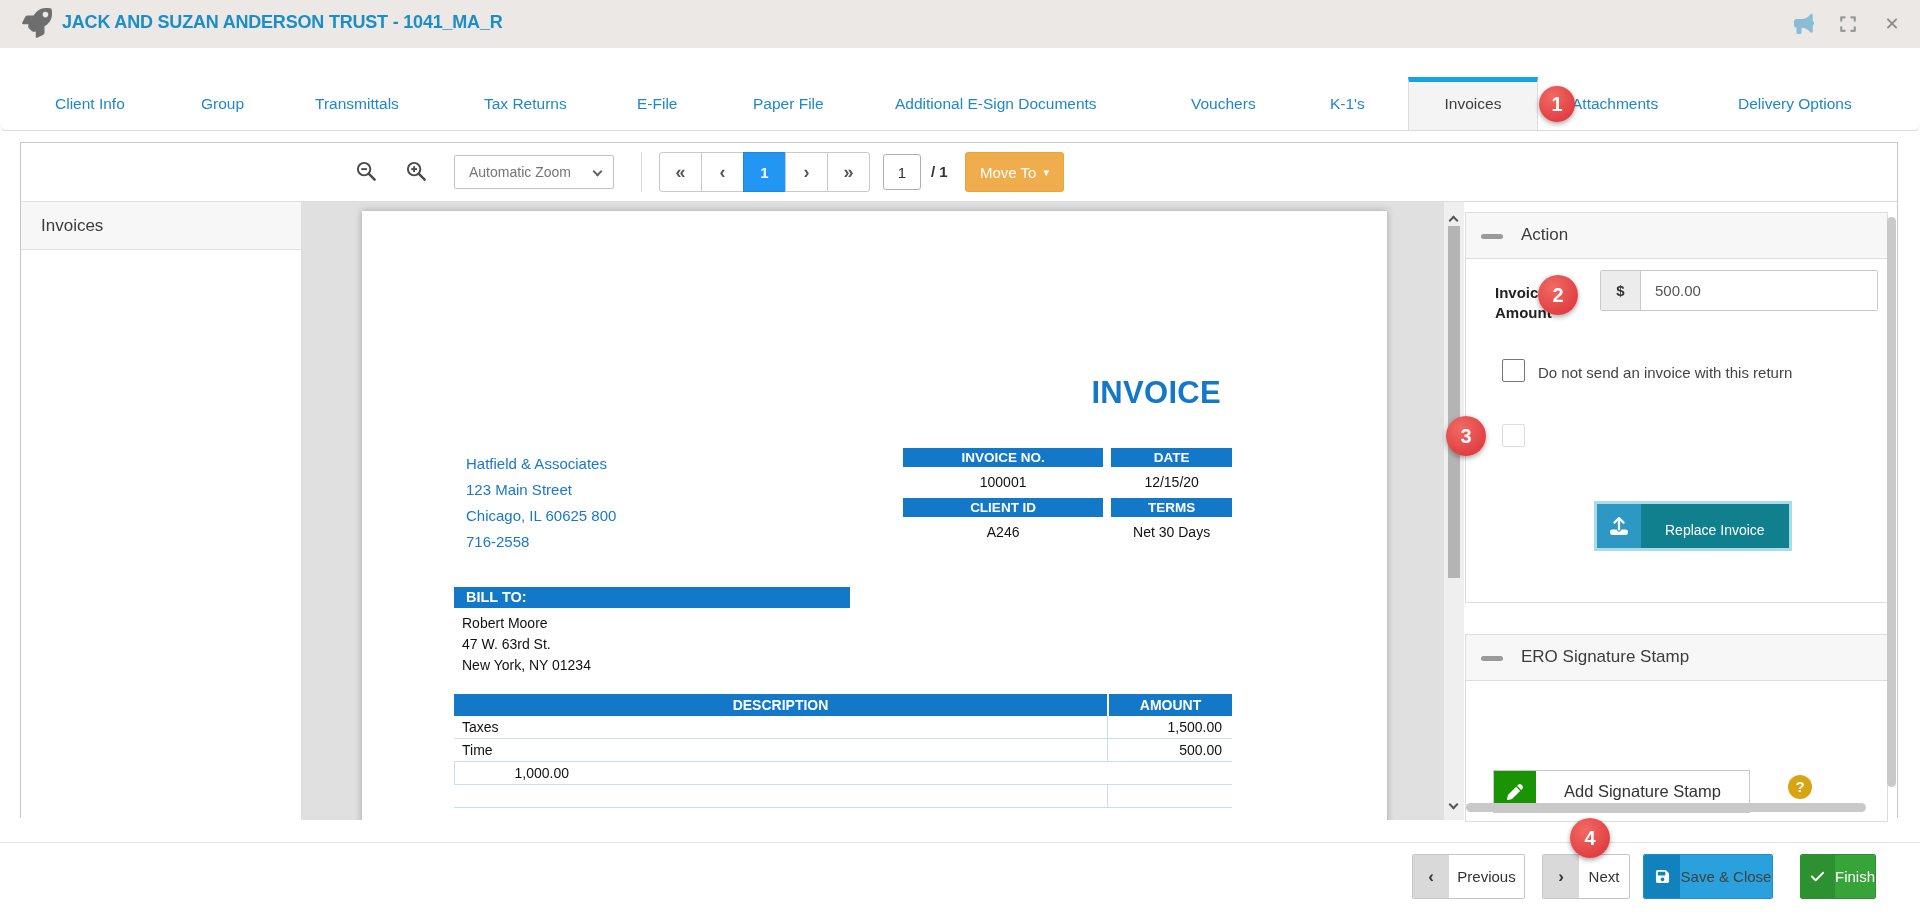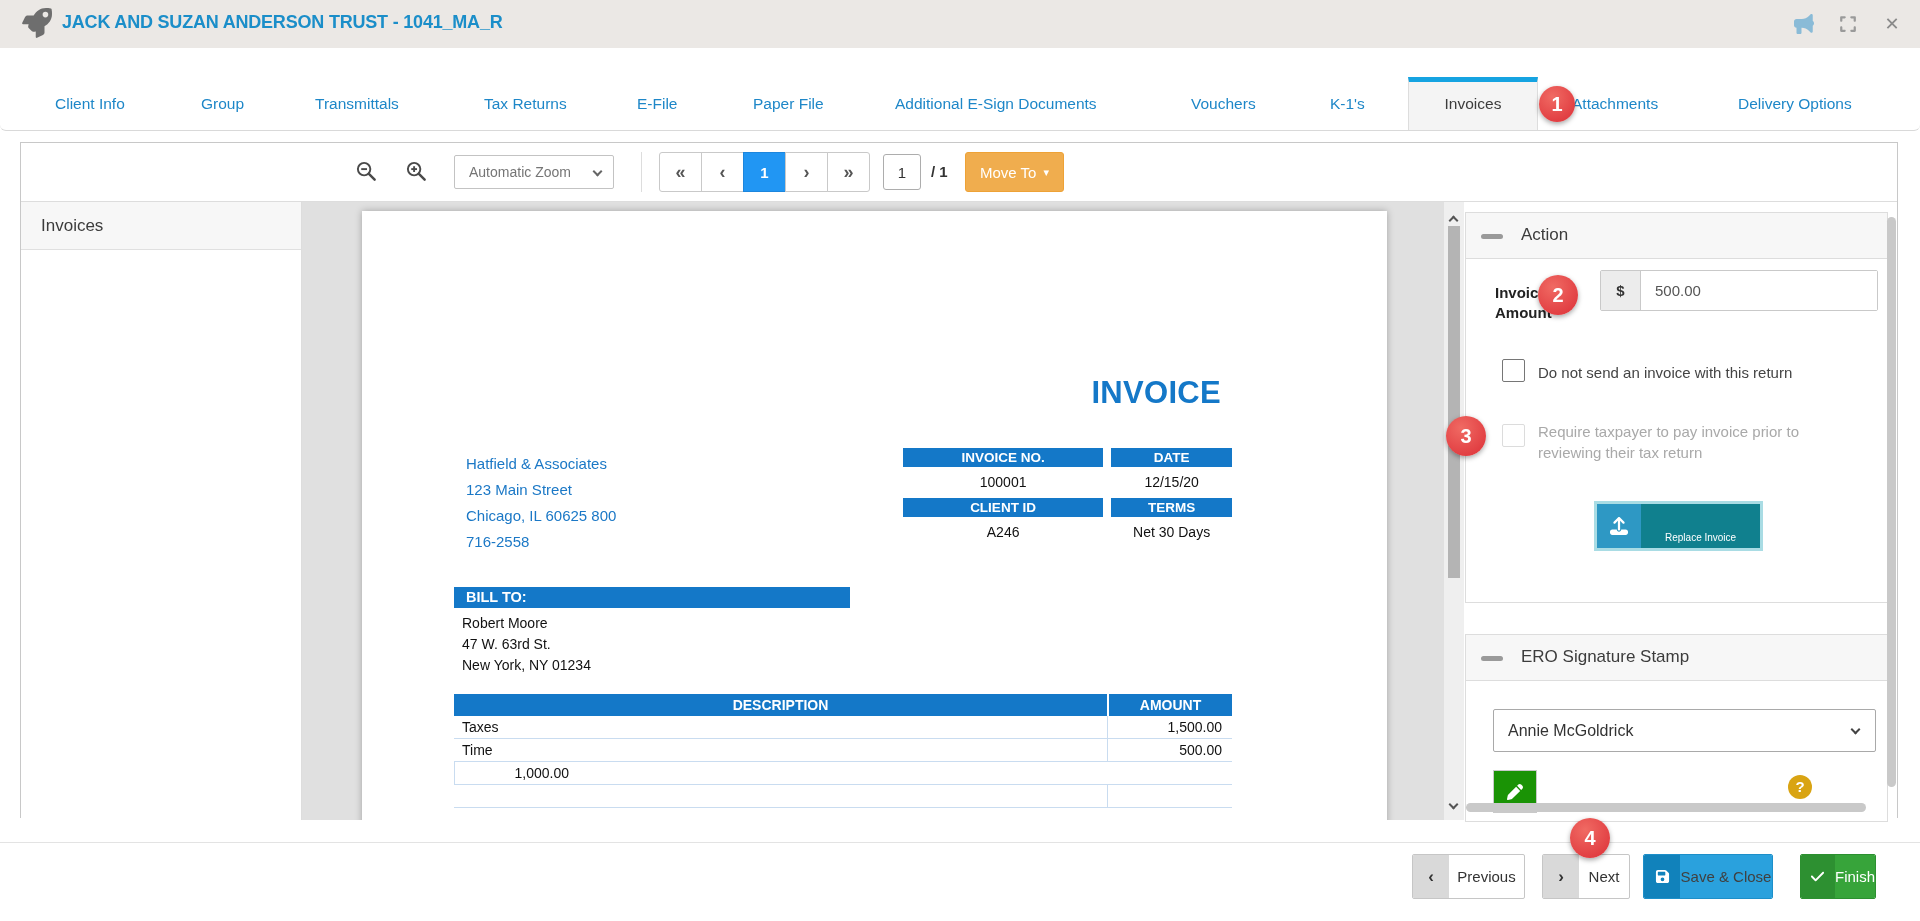--- a/index.html
+++ b/index.html
@@ -118,22 +118,22 @@
   .cb { position:absolute; width:23px; height:23px; border:1px solid #767676; border-radius:2px;
     background:#fff; cursor:pointer; }
   .cb.disabled { border-color:#dcdcdc; cursor:default; }
   .cblabel { position:absolute; font-size:15px; color:#444; line-height:21px; }
   .cblabel.muted { color:#a9a9a9; }
 
   .replacebtn { position:absolute; left:128px; top:288px; border:3px solid #a9dce4; display:flex;
     cursor:pointer; }
   .replacebtn .seg { width:44px; height:44px; background:#2e98c4; display:flex; align-items:center;
     justify-content:center; }
-  .replacebtn .lbl { height:44px; background:#10808e; color:#fff; font-size:10px; line-height:44px;
-    padding:12px 24px; }
+  .replacebtn .lbl { height:44px; background:#10808e; color:#fff; font-size:14px; line-height:44px;
+    padding:4px 24px; }
 
   .erosel { position:absolute; left:27px; top:74px; width:383px; height:43px; border:1px solid #a9a9a9;
     border-radius:2px; font-size:16px; color:#333; line-height:41px; padding-left:14px; background:#fff;
     cursor:pointer; }
   .erosel .chev { position:absolute; right:16px; top:16px; border-color:#444; }
   .stampbtn { position:absolute; left:27px; top:135px; height:43px; display:flex; background:#fff;
     border:1px solid #c9c9c9; cursor:pointer; }
   .stampbtn .seg { width:42px; background:#1a9305; display:flex; align-items:center; justify-content:center; }
   .stampbtn .lbl { font-size:16.5px; color:#333; line-height:41px; padding:0 28px; }
   .helpicon { position:absolute; left:322px; top:140px; width:24px; height:24px; border-radius:50%;
@@ -320,46 +320,42 @@
             <span class="ptitle">Action</span>
           </div>
           <div class="amount-label">Invoice Amount</div>
           <div class="inputgroup">
             <span class="addon">$</span>
             <input value="500.00" style="">
           </div>
           <span class="cb" style="left:36px; top:146px"></span>
           <div class="cblabel" style="left:72px; top:149px; width:320px">Do not send an invoice with this return</div>
           <span class="cb disabled" style="left:36px; top:211px"></span>
-          <div class="cblabel muted" style="left:72px; top:208px; width:312px">Require taxpayer to pay invoice prior to reviewing their tax return</div>
           <div class="replacebtn">
             <span class="seg">
               <svg viewBox="0 0 512 512" width="18" height="18">
                   <path fill="#fff" d="M288 109.3L288 352c0 17.7-14.3 32-32 32s-32-14.3-32-32l0-242.7-73.4 73.4c-12.5 12.5-32.8 12.5-45.3 0s-12.5-32.8 0-45.3l128-128c12.5-12.5 32.8-12.5 45.3 0l128 128c12.5 12.5 12.5 32.8 0 45.3s-32.8 12.5-45.3 0L288 109.3zM64 352l128 0c0 35.3 28.7 64 64 64s64-28.7 64-64l128 0c35.3 0 64 28.7 64 64l0 32c0 35.3-28.7 64-64 64L64 512c-35.3 0-64-28.7-64-64l0-32c0-35.3 28.7-64 64-64z"></path>
                 </svg>
             </span>
             <span class="lbl">Replace Invoice</span>
           </div>
         </section>
 
         <section class="panel ero">
           <div class="phead">
             <span class="minus"></span>
             <span class="ptitle">ERO Signature Stamp</span>
           </div>
-          <div class="erosel">
-            <span>Annie McGoldrick</span>
-            <span class="chev down"></span>
-          </div>
           <div class="stampbtn">
             <span class="seg">
               <svg viewBox="0 0 512 512" width="16" height="16">
                   <path fill="#fff" d="M362.7 19.3c25-25 65.5-25 90.5 0l39.4 39.4c25 25 25 65.5 0 90.5L453.3 188.5 323.5 58.7 362.7 19.3zM291.7 90.5L421.5 220.3 174.3 467.5c-10.4 10.4-23.3 18-37.4 22.2L30.8 511c-8.4 2.5-17.5 .2-23.7-6.1S-1.5 489.7 1 481.2L22.2 375.1c4.2-14.1 11.8-27 22.2-37.4L291.7 90.5z"></path>
                 </svg>
             </span>
+            <span class="lbl">Add Signature Stamp</span>
           </div>
           <span class="helpicon">?</span>
         </section>
 
         <div class="hscroll">
           <div class="thumb"></div>
         </div>
         <div class="vscroll2">
           <div class="thumb"></div>
         </div>

